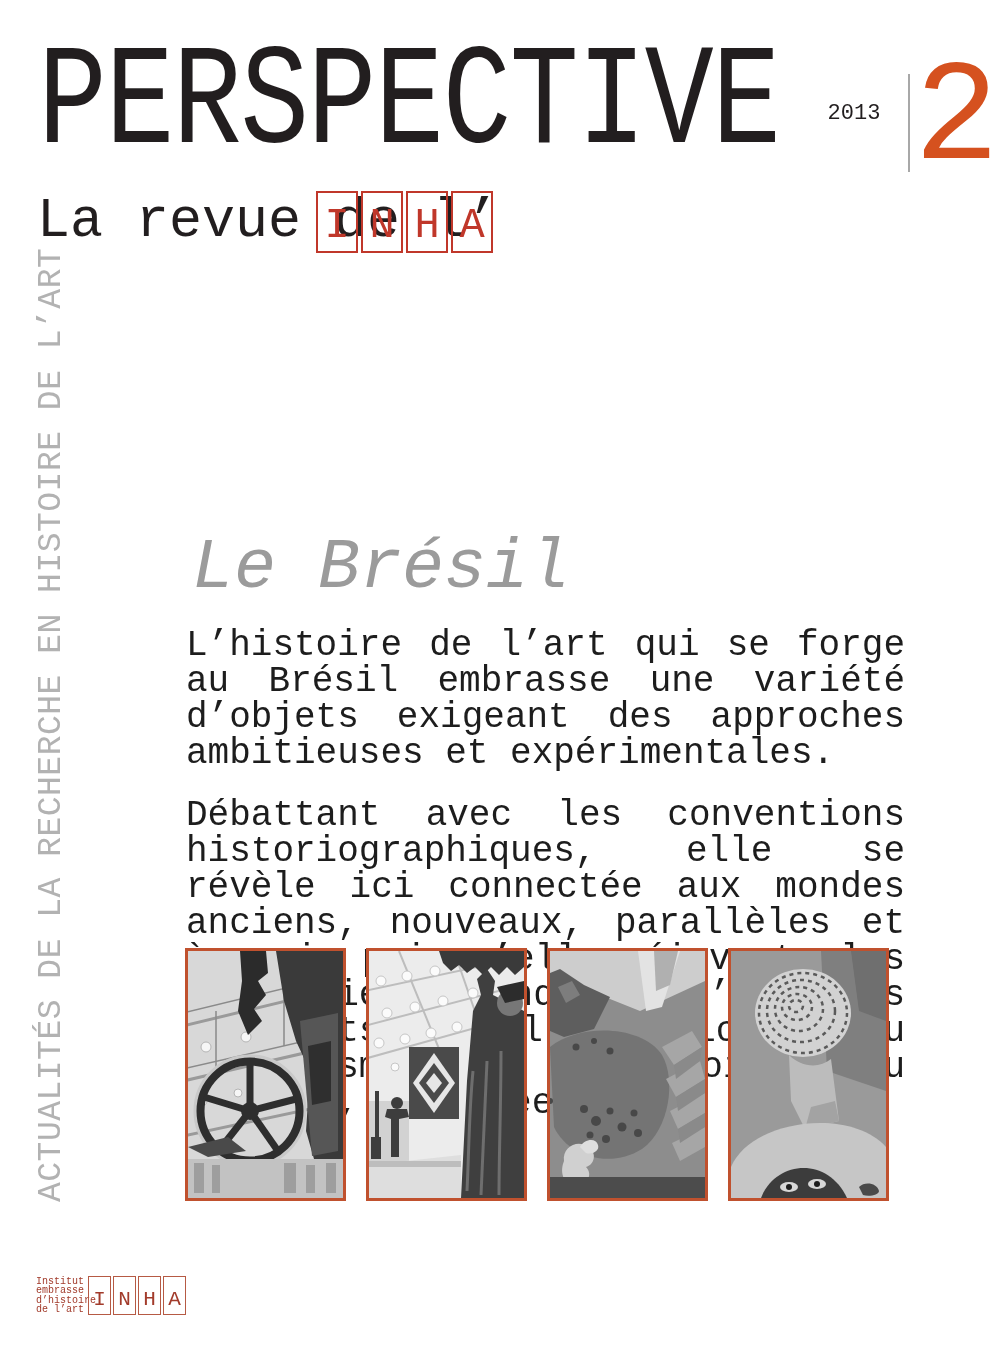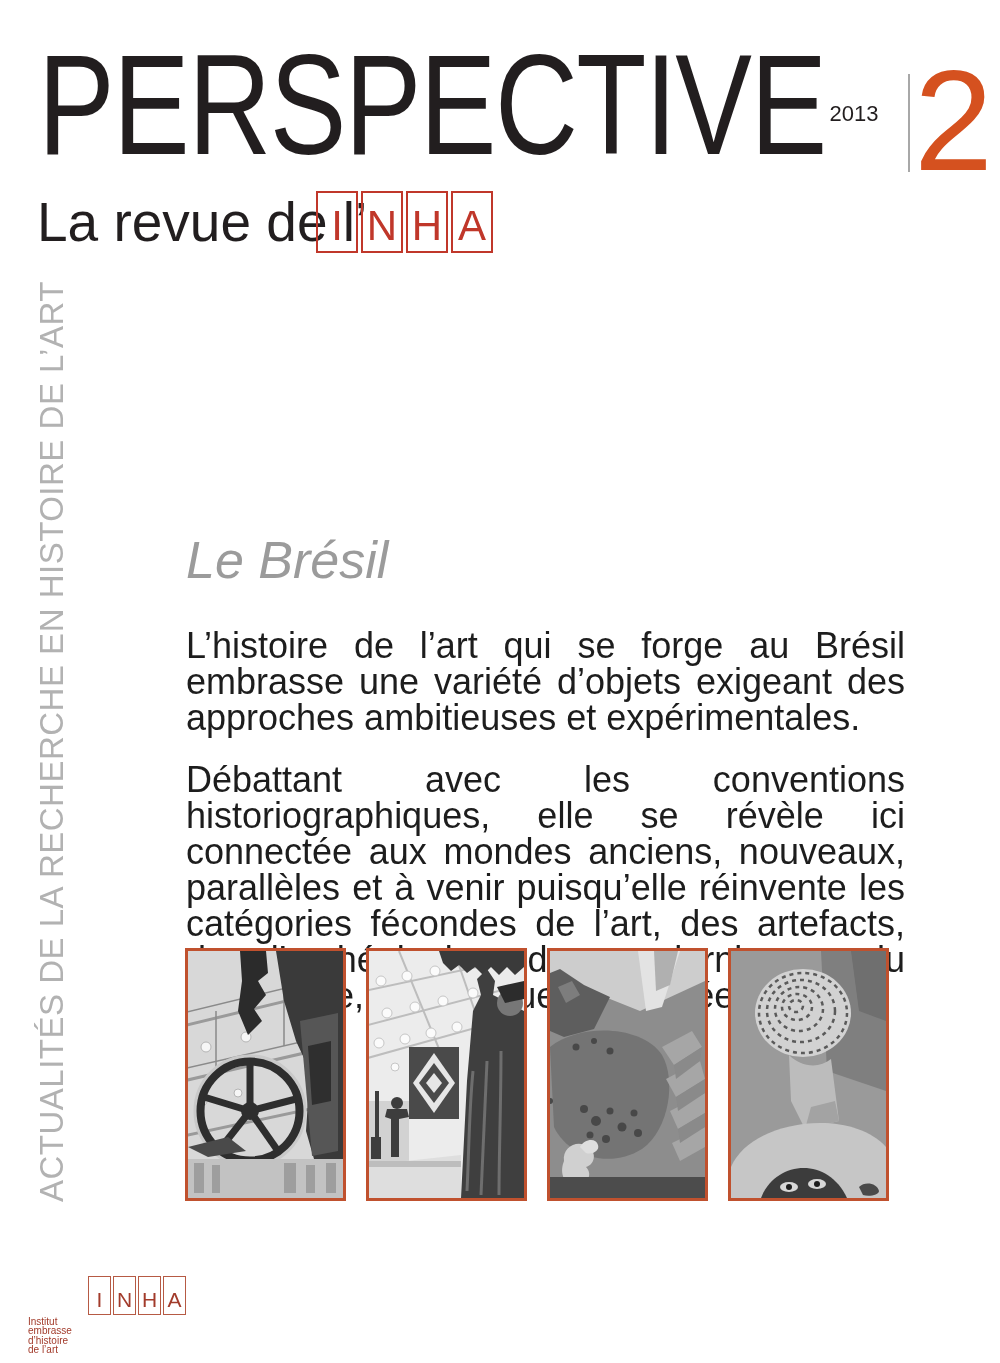--- a/index.html
+++ b/index.html
@@ -1,21 +1,21 @@
 <!DOCTYPE html>
 <html style="--ink: #221e1f; --accent: #d5511f; --thumb-border: #c0512e; --inha-red: #c0372a; --footer-red: #a23b2b; --title-gray: #9b9b9b; --side-gray: #b2b2b2;"><head>
 <meta charset="utf-8">
 <style>
   :root{
     --ink:#221e1f; --accent:#d5511f; --thumb-border:#c0512e;
     --inha-red:#c0372a; --footer-red:#a23b2b; --title-gray:#9b9b9b; --side-gray:#b2b2b2;
   }
   html,body{margin:0;padding:0;background:#ffffff;}
   .page{position:relative;width:1000px;height:1363px;background:#ffffff;overflow:hidden;
-        font-family:Liberation Sans, sans-serif;}
+        font-family:Liberation Mono, monospace;}
 
   
   .mag-title{position:absolute;left:38px;top:34px;font-size:142px;line-height:1;
              color:var(--ink);letter-spacing:-2px;transform:scaleX(0.81);
              transform-origin:left top;white-space:nowrap;}
   .year{position:absolute;left:818px;top:101px;width:72px;text-align:center;
         font-size:22px;color:var(--ink);}
   .masthead-divider{position:absolute;left:908px;top:74px;width:2px;height:98px;background:#a8a8a8;}
   .issue{position:absolute;left:914px;top:50px;font-size:142px;line-height:1;color:var(--accent);}
 
@@ -24,35 +24,35 @@
   .inha-box{width:42px;height:62px;border:2px solid var(--inha-red);box-sizing:border-box;
             display:flex;align-items:flex-end;justify-content:center;padding-bottom:4px;
             font-size:42px;color:var(--inha-red);line-height:1;}
 
   
   .vertical-strip{position:absolute;left:33px;top:1202px;width:908px;
                   transform:rotate(-90deg);transform-origin:0 0;
                   font-size:33px;letter-spacing:0.5px;color:var(--side-gray);white-space:nowrap;}
 
   
-  .dossier-title{position:absolute;left:186px;top:534px;font-size:52px;font-style:italic;
+  .dossier-title{position:absolute;left:192px;top:534px;font-size:70px;font-style:italic;
                  color:var(--title-gray);line-height:1;}
   .intro{position:absolute;left:186px;top:628px;width:719px;color:#1d1d1d;
          font-size:36px;line-height:36px;text-align:justify;}
   .intro p{margin:0 0 26px 0;}
 
   
   .thumb-row{position:absolute;left:185px;top:948px;display:flex;gap:20px;}
   .thumb{width:161px;height:253px;border:3px solid var(--thumb-border);box-sizing:border-box;
          background:#d6d6d6;overflow:hidden;}
   .thumb svg{display:block;width:100%;height:100%;}
 
   
-  .institute{position:absolute;left:28px;top:1277px;font-size:10px;line-height:9.4px;
-             color:var(--footer-red);margin-top:40px;}
+  .institute{position:absolute;left:36px;top:1277px;font-size:10px;line-height:9.4px;
+             color:var(--footer-red);}
   .footer-boxes{position:absolute;left:88px;top:1276px;display:flex;gap:2px;}
   .footer-box{width:23px;height:39px;border:1px solid #b65a44;box-sizing:border-box;
               display:flex;align-items:flex-end;justify-content:center;padding-bottom:4px;
               font-size:21px;color:var(--footer-red);line-height:1;}
 </style>
 </head>
 <body>
 
 <div class="page">
 

